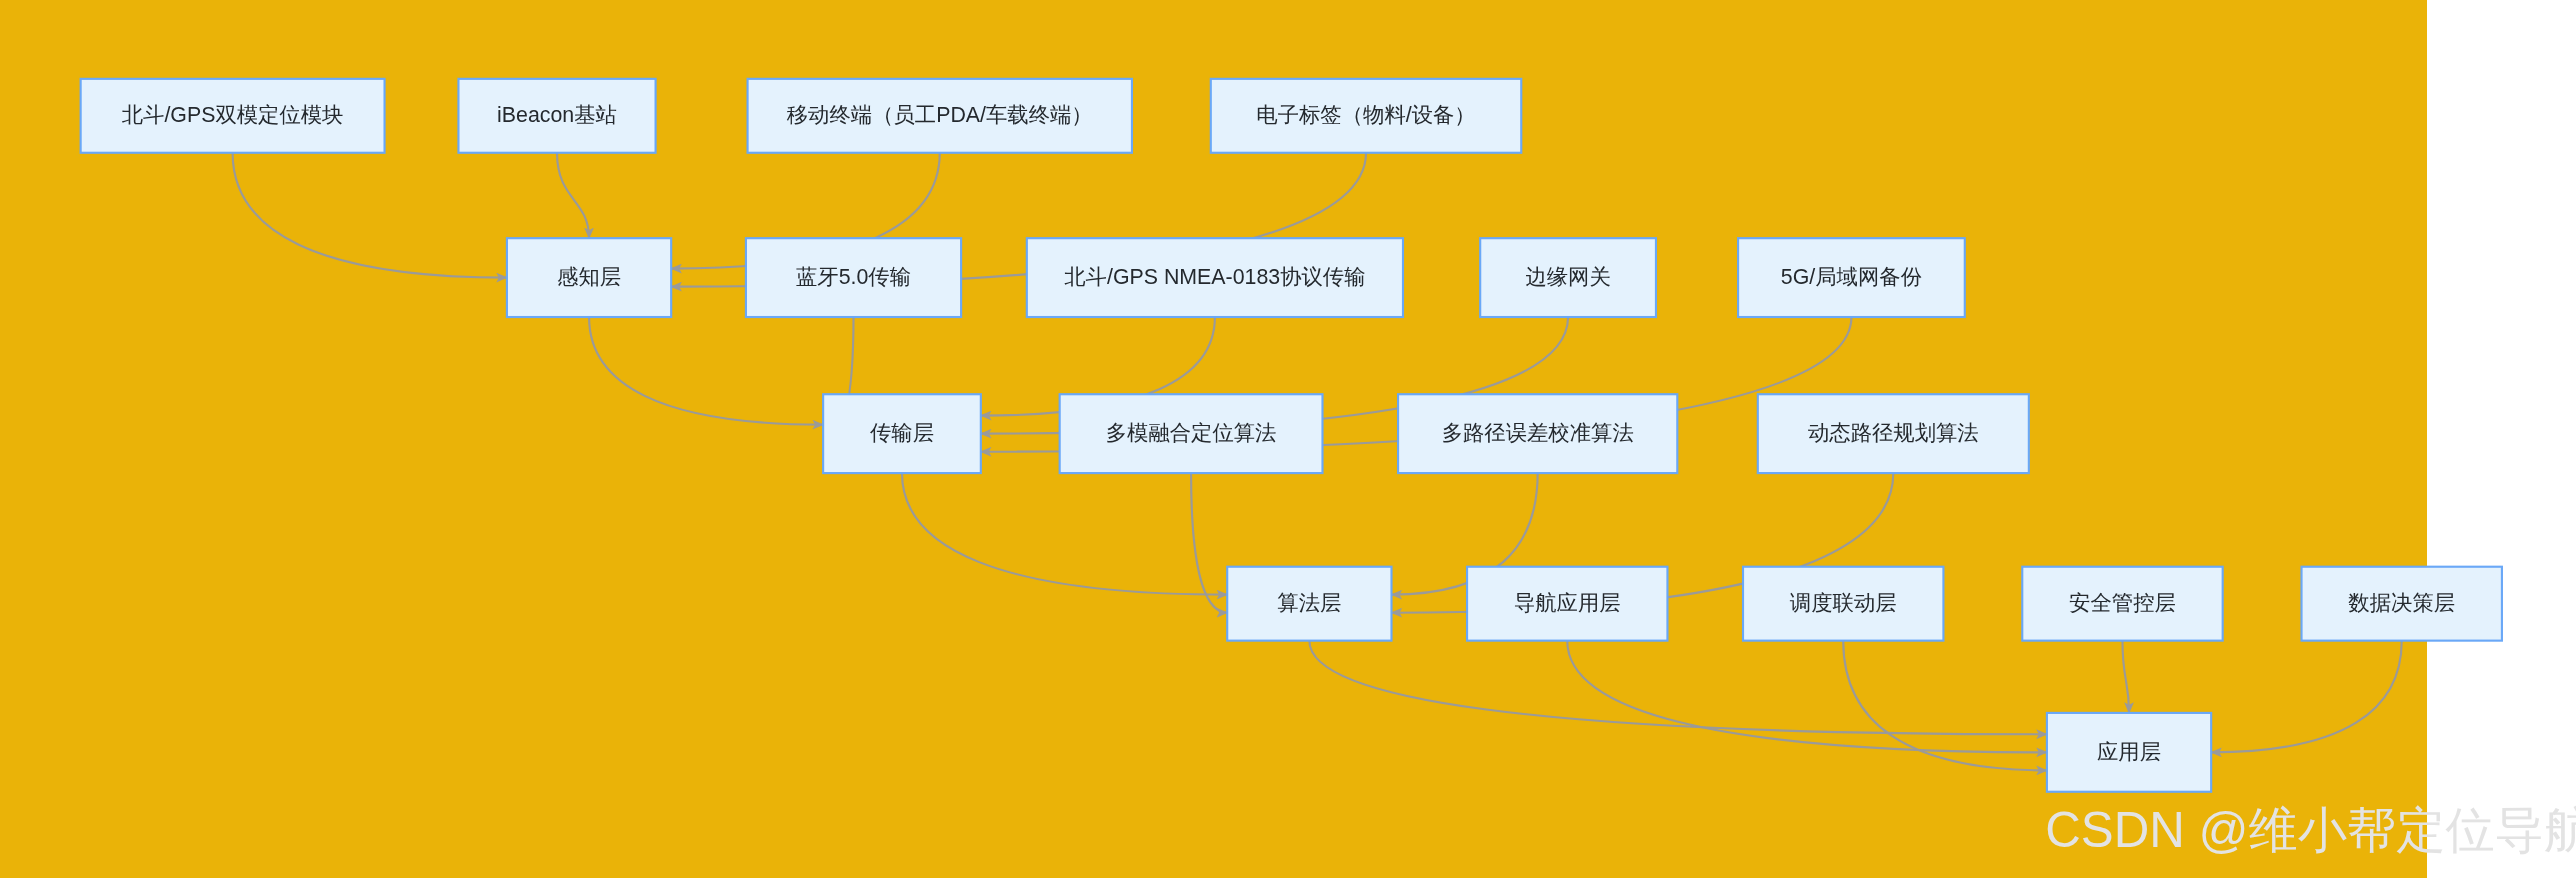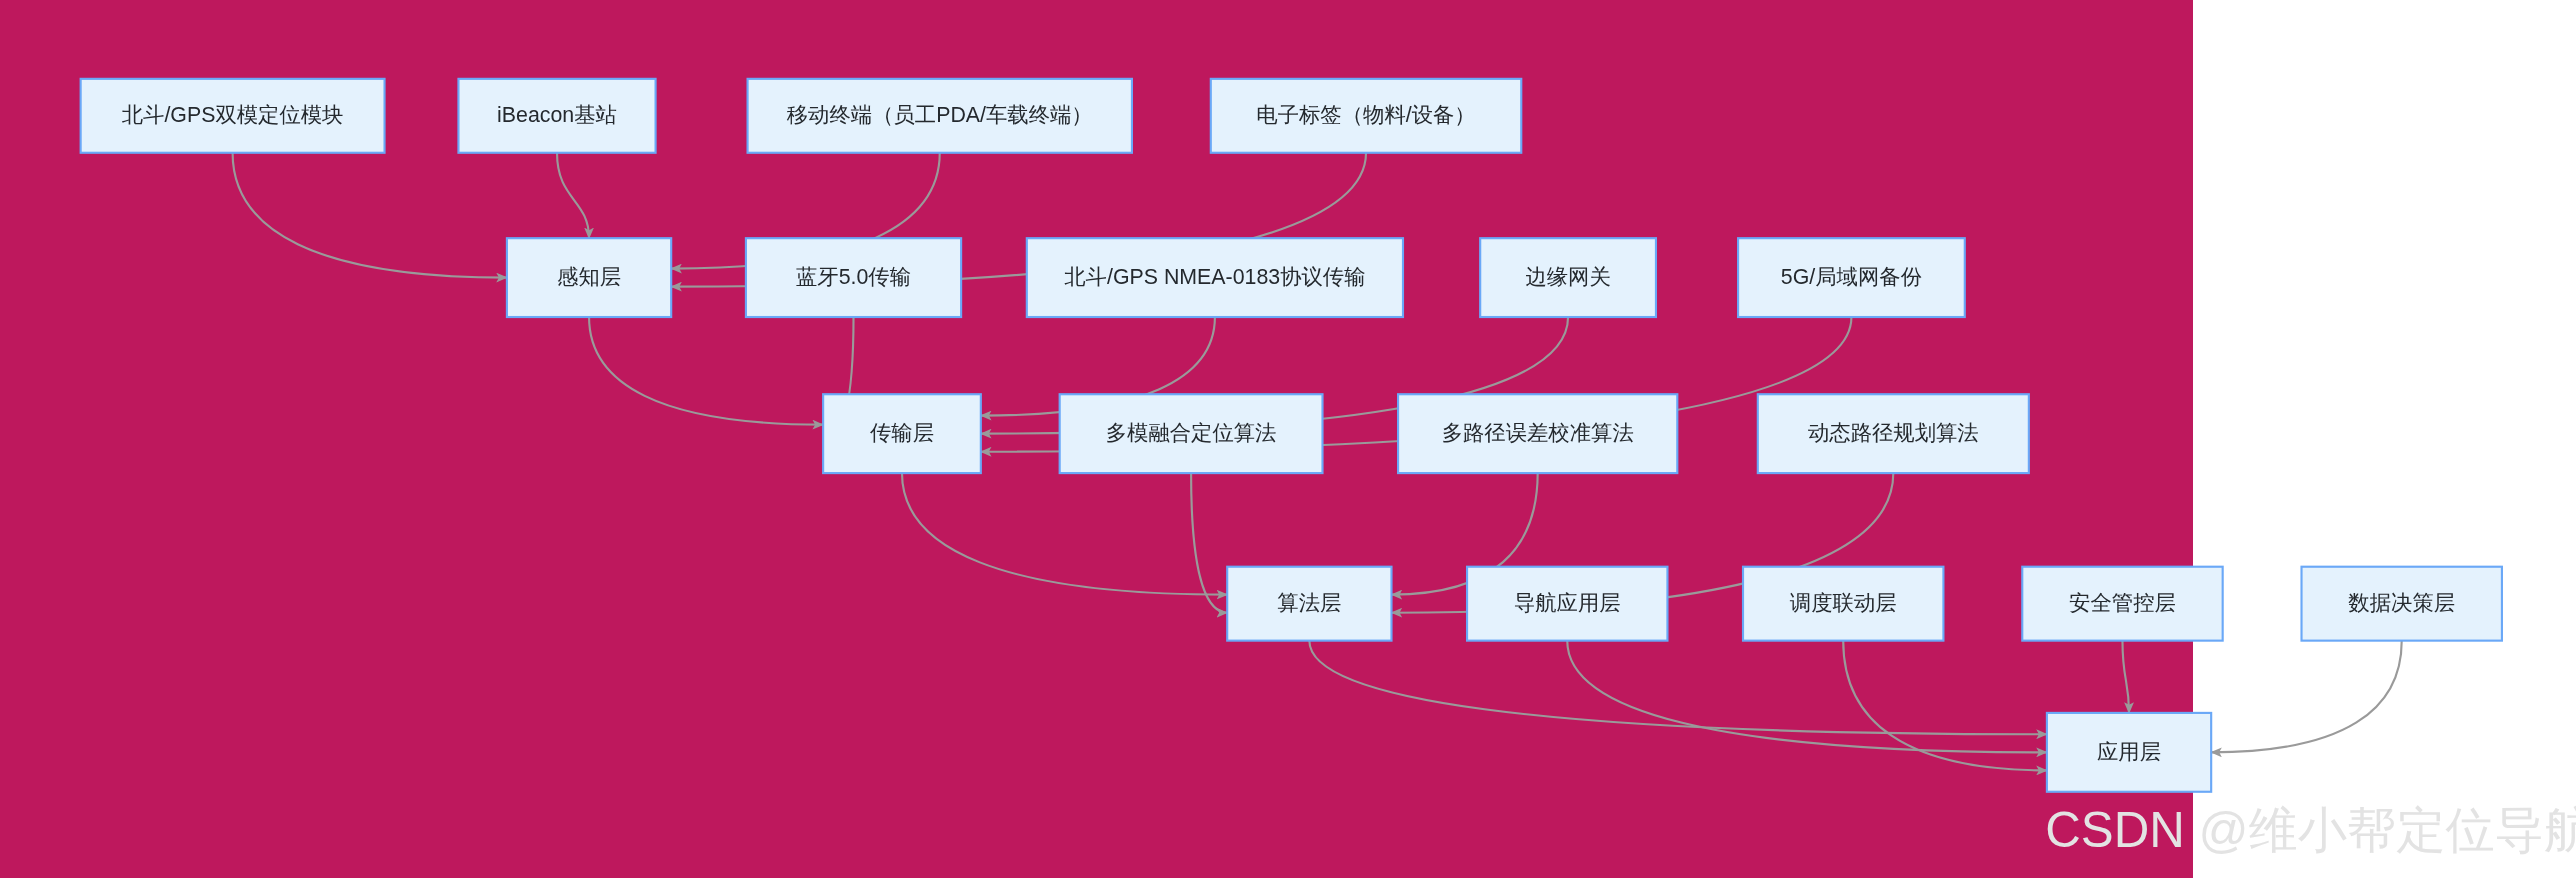--- a/index.html
+++ b/index.html
@@ -8,23 +8,23 @@
     background: #ffffff;
   }
   body {
     width: 2576px;
     height: 878px;
     overflow: hidden;
     font-family: "Liberation Sans", "DejaVu Sans", sans-serif;
   }
   #diagram-root {
     position: relative;
-    width: 2193px;
+    width: 2427px;
     height: 878px;
-    background: #be185d;
+    background: #eab308;
   }
   svg#flow {
     position: absolute;
     left: 0;
     top: 0;
     width: 2576px;
     height: 878px;
     display: block;
   }
   .node-rect {

